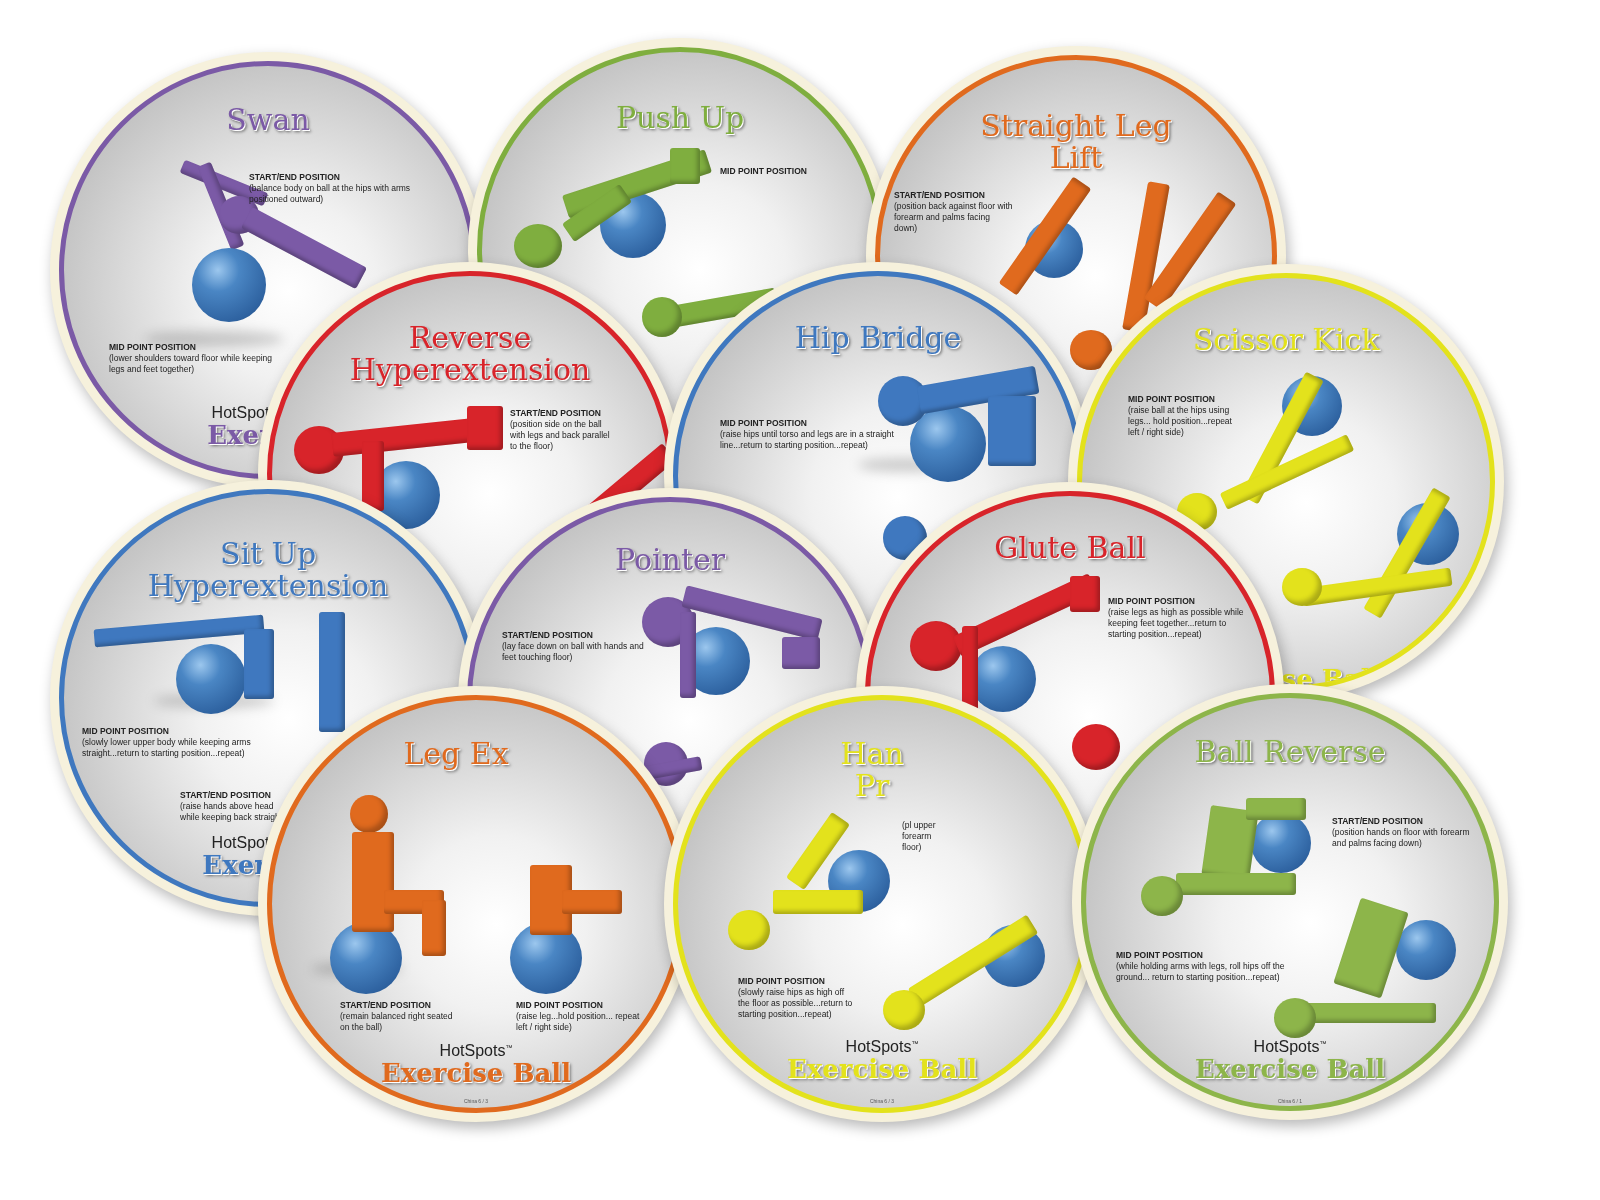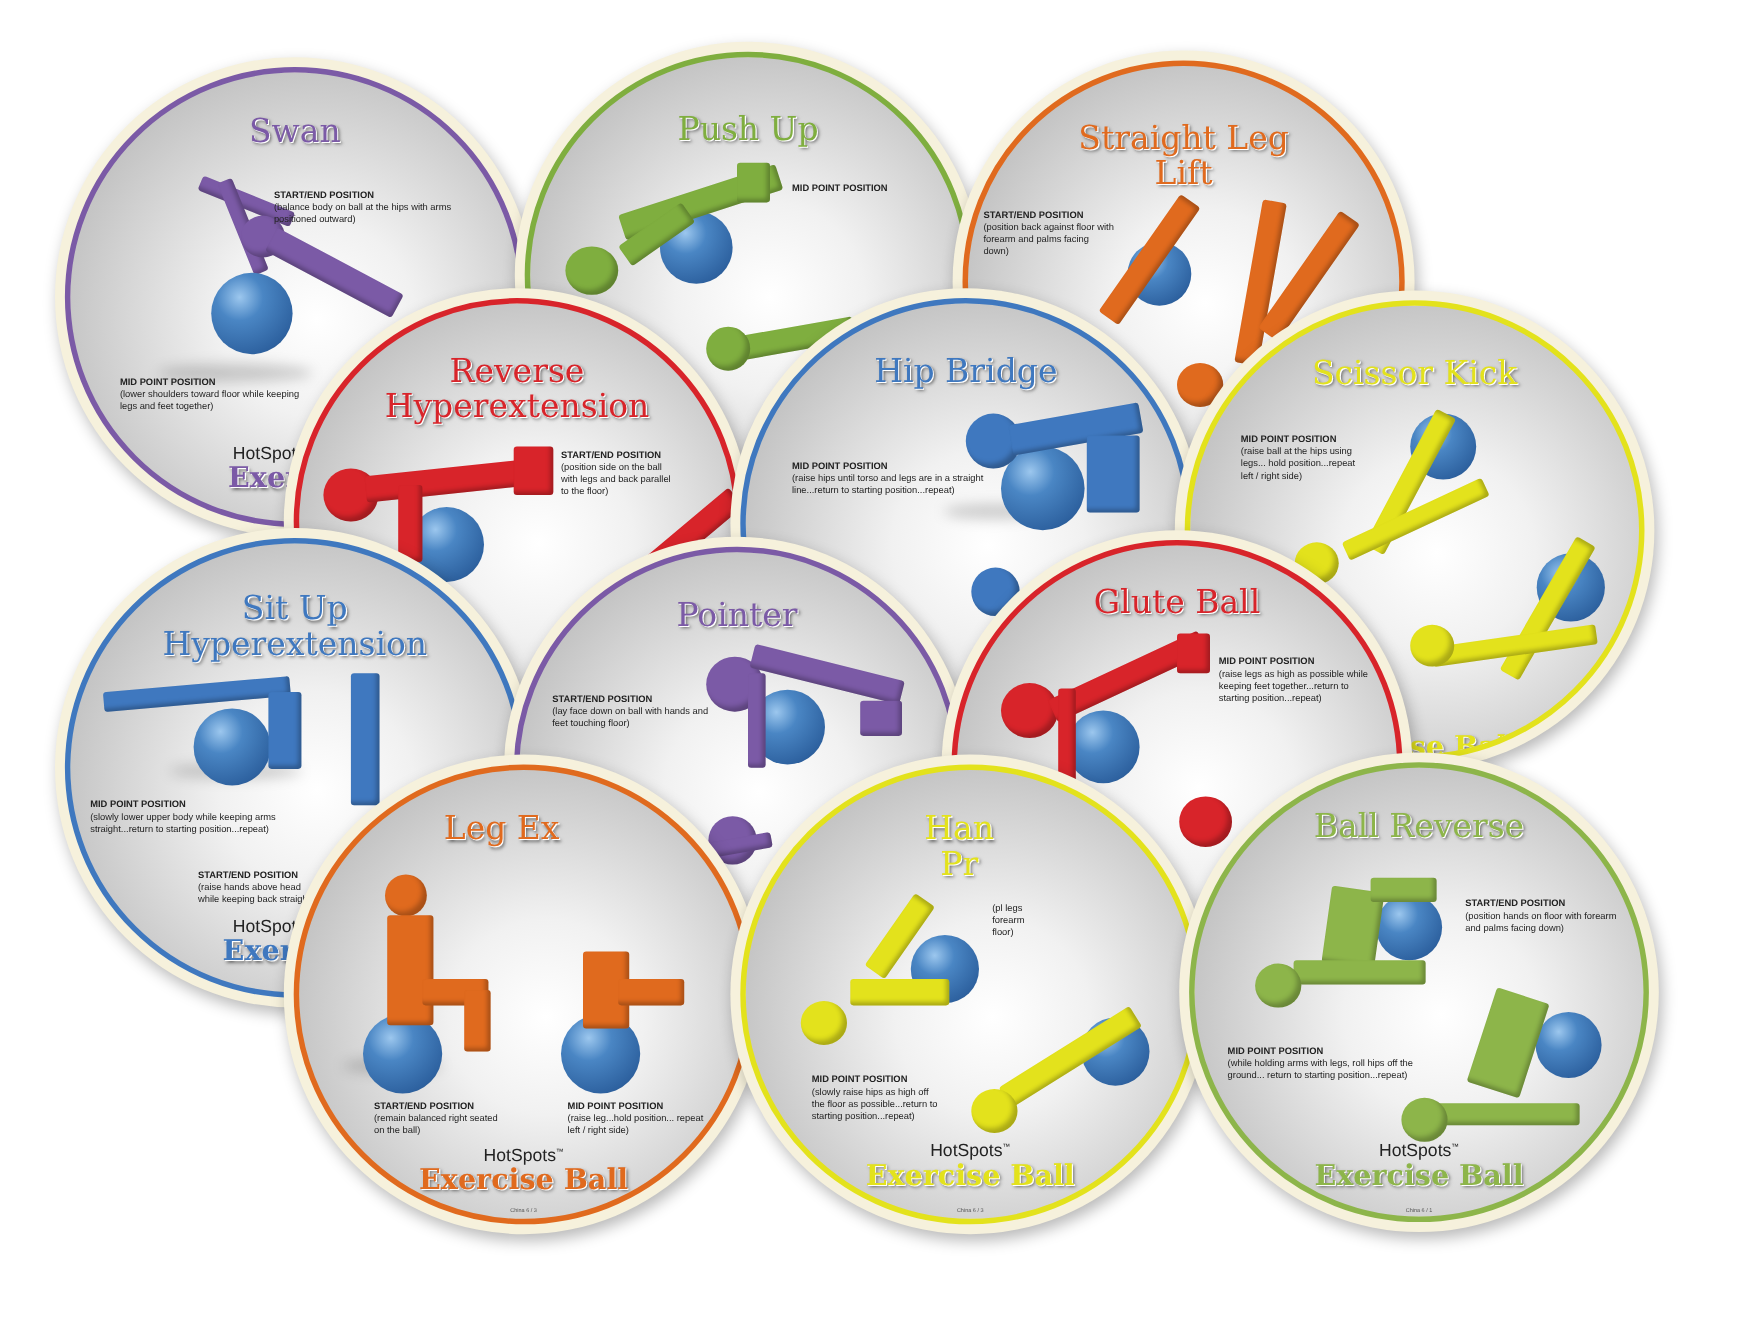--- a/index.html
+++ b/index.html
@@ -255,21 +255,21 @@
       <span>Han</span><br><span>Pr</span>
     </div>
     <div class="ball" style="left:150px;top:150px;width:62px;height:62px;"></div>
     <div class="fig" style="left:100px;top:140px;width:80px;height:22px;transform:rotate(-55deg);"></div>
     <div class="fig" style="left:95px;top:190px;width:90px;height:24px;"></div>
     <div class="head" style="left:50px;top:210px;width:42px;height:40px;"></div>
     <div class="ball" style="left:305px;top:225px;width:62px;height:62px;"></div>
     <div class="fig" style="left:225px;top:250px;width:140px;height:22px;transform:rotate(-32deg);"></div>
     <div class="head" style="left:205px;top:290px;width:42px;height:40px;"></div>
     <div class="step" style="left:224px;top:120px;width:40px;">
-      <span>(pl legs forearm floor)</span>
+      <span>(pl upper forearm floor)</span>
     </div>
     <div class="step" style="left:60px;top:276px;width:120px;">
       <span class="h">MID POINT POSITION</span><span>(slowly raise hips as high off the floor as possible...return to starting position...repeat)</span>
     </div>
     <div class="brand" style="top:338px;">
       <span class="hs"><span>HotSpots</span><sup>™</sup></span>
       <span class="eb">Exercise Ball</span>
     </div>
     <div class="foot" style="top:398px;">China 6 / 3</div>
   </div>

